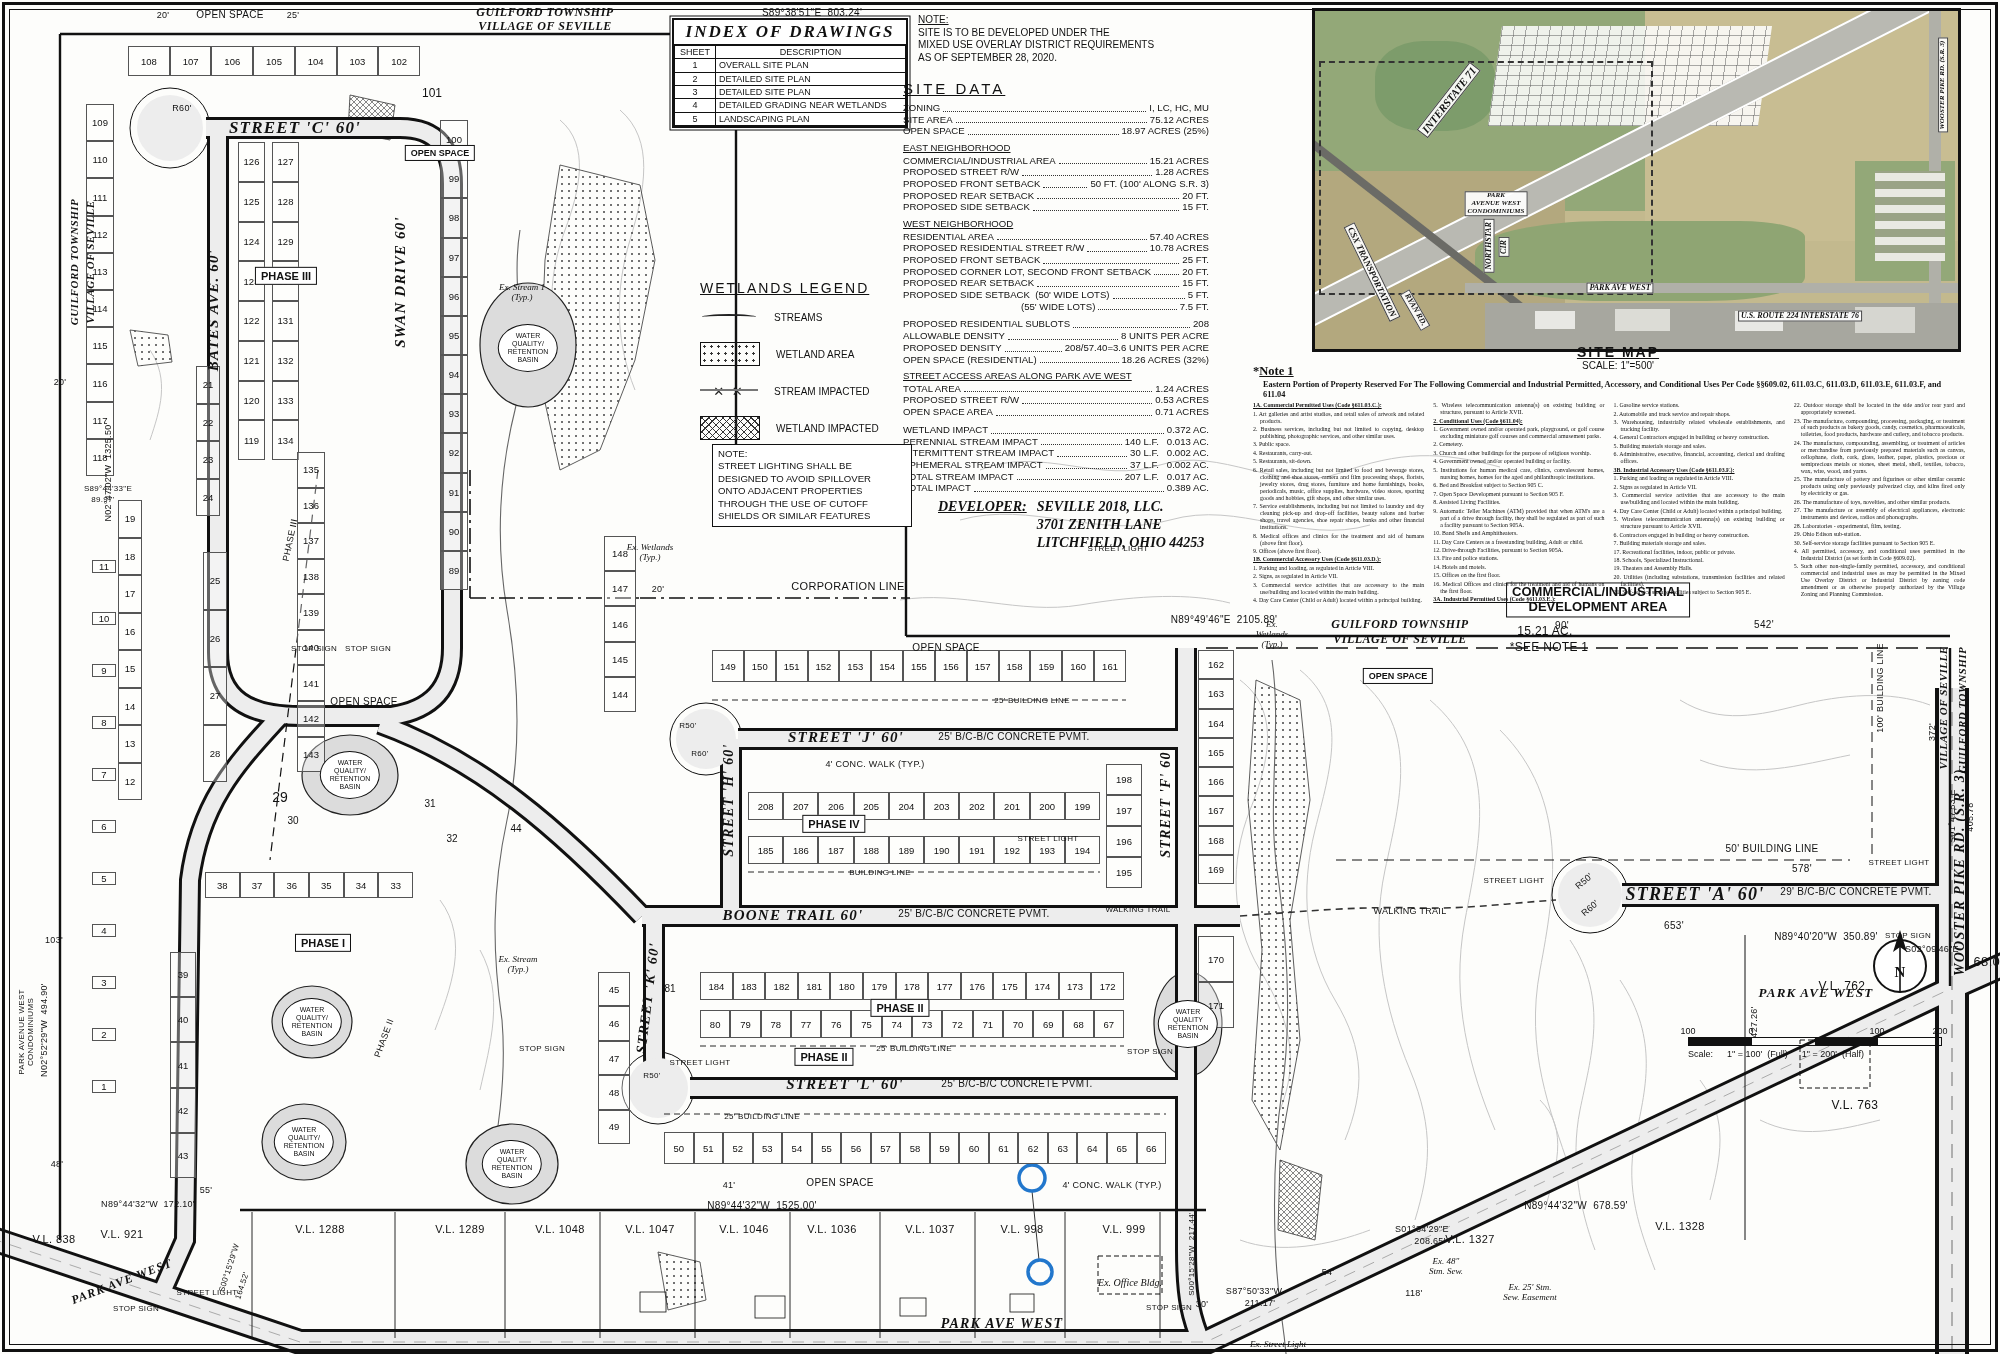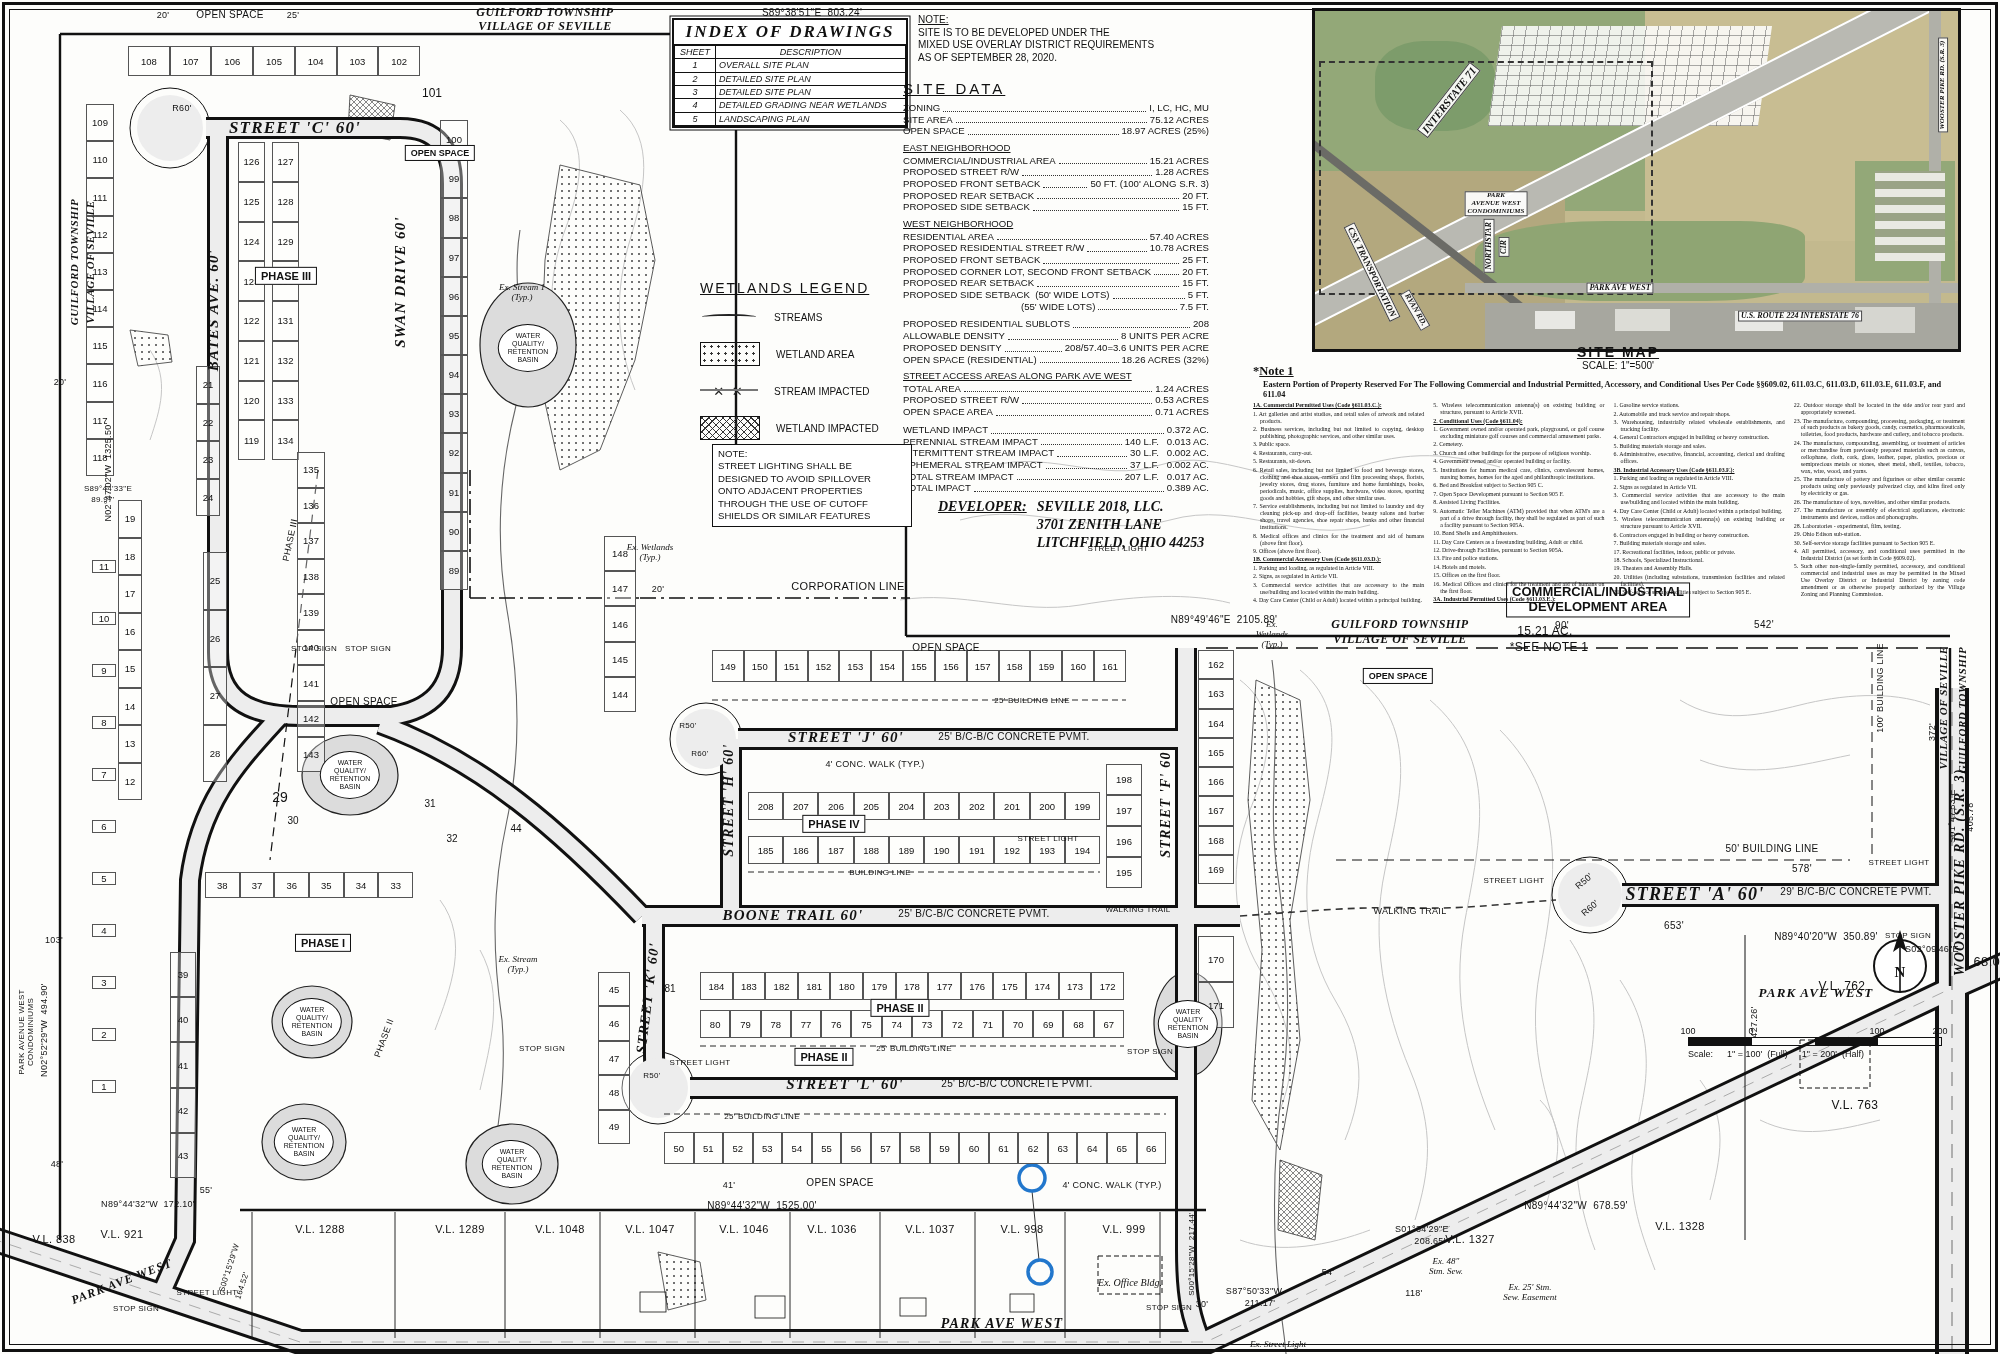--- a/index.html
+++ b/index.html
@@ -19,21 +19,21 @@
   .box{border:1.4px solid #111;background:#fff;padding:2px 5px;font-weight:bold;}
   .oval{border:1.2px solid #111;border-radius:50%;background:#fff;padding:7px 9px;line-height:1.15;}
   .lot{font-family:"Liberation Sans",sans-serif;}
   .chip{background:rgba(255,255,255,.92);border:.5px solid #444;padding:0 2px;font-weight:bold;
         font-family:"Liberation Serif",serif;font-style:italic;}
   
   #index{position:absolute;left:672px;top:18px;width:232px;border:2px solid #111;background:#fff;
          box-shadow:0 0 0 1.5px #fff,0 0 0 2.5px #111;z-index:4;}
   #index .ttl{font-family:"Liberation Serif",serif;font-weight:bold;font-style:italic;font-size:17px;
          text-align:center;border-bottom:1.5px solid #111;padding:2px 0;letter-spacing:2px;}
-  #index table{border-collapse:collapse;width:100%;font-size:9px;font-style:italic;}
+  #index table{border-collapse:collapse;width:100%;font-size:9px;}
   #index th,#index td{border:1px solid #111;padding:1px 3px;line-height:1.15;}
   #index th{font-weight:normal;}
   #index td.sh{width:34px;text-align:center;}
   
   .noteblk{position:absolute;font-size:10px;line-height:1.25;z-index:4;}
   .noteblk .nl{text-decoration:underline;}
   #sitedata{position:absolute;left:903px;top:80px;width:306px;z-index:4;font-size:9.6px;}
   #sitedata .ttl{font-size:15px;text-align:left;text-decoration:underline;letter-spacing:3px;margin-bottom:5px;}
   .sd-row{display:flex;align-items:flex-end;line-height:1.22;}
   .sd-row .lab{white-space:pre;}

